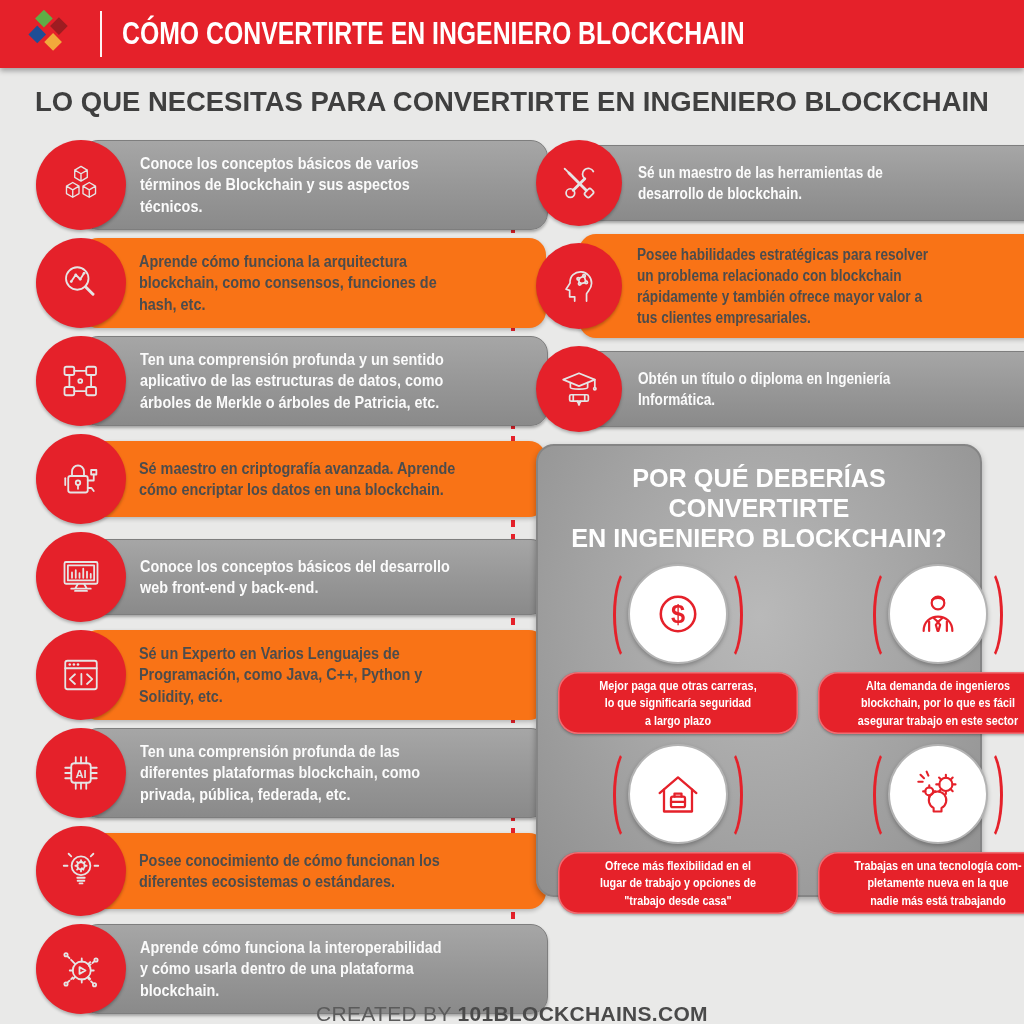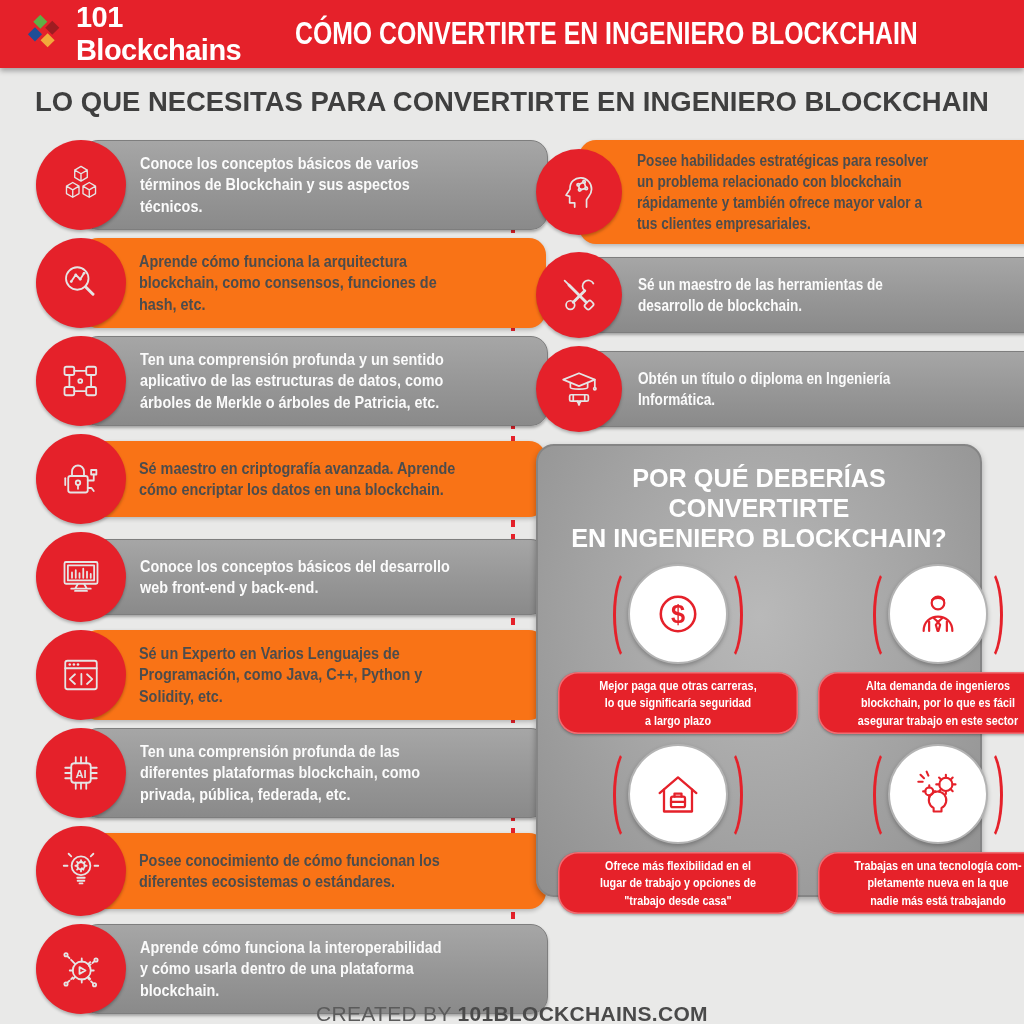--- a/index.html
+++ b/index.html
@@ -79,21 +79,20 @@
 <div class="page">
 
   <div class="header">
     <div class="logo">
       <svg viewBox="0 0 60 60" width="50" height="50">
         <rect x="14" y="4" width="15" height="15" transform="rotate(45 21.5 11.5)" fill="#5fae46"></rect>
         <rect x="32" y="13" width="15" height="15" transform="rotate(45 39.5 20.5)" fill="#9e1c21"></rect>
         <rect x="6" y="23" width="15" height="15" transform="rotate(45 13.5 30.5)" fill="#1f4e96"></rect>
         <rect x="25" y="32" width="15" height="15" transform="rotate(45 32.5 39.5)" fill="#f2a93b"></rect>
       </svg>
-      <span class="brand">101 Blockchains</span>
     </div>
     <div class="header-divider"></div>
     <div class="header-title-wrap">
       <span class="header-title">CÓMO CONVERTIRTE EN INGENIERO BLOCKCHAIN</span>
     </div>
   </div>
 
   <div class="subtitle">LO QUE NECESITAS PARA CONVERTIRTE EN INGENIERO BLOCKCHAIN</div>
 
   <div class="dashed-divider"></div>
@@ -259,52 +258,52 @@
 blockchain.</p>
       </div>
     </div>
   </div>
 
   <div class="col col-right">
 
     <div class="row">
       <div class="icon-circle">
         <svg viewBox="0 0 64 64" width="46" height="46" fill="none" stroke="currentColor" stroke-width="2.4" stroke-linecap="round" stroke-linejoin="round">
-          <path d="M26 53 v-6 h-7 v-9 l-5 -1.5 5.5 -8.5 c-.5 -10 7 -16 15.5 -15.5 8.5 .5 14.5 7.5 14.5 15.5 0 8 -5 10.5 -7 15 v10"></path>
-          <circle cx="31" cy="22" r="1.8"></circle>
-            <circle cx="39" cy="18" r="1.8"></circle>
-            <circle cx="42" cy="27" r="1.8"></circle>
-            <circle cx="33" cy="29" r="1.8"></circle>
-          <path d="M32.6 21.2 l4.8 -2.4 M39.6 19.7 l1.8 5.5 M31.5 23.7 l1 3.5 M34.8 28.6 l5.4 -1.2"></path>
-        </svg>
-      </div>
-      <div class="box white h4">
-        <p>Posee habilidades estratégicas para resolver
-un problema relacionado con blockchain
-rápidamente y también ofrece mayor valor a
-tus clientes empresariales.</p>
-      </div>
-    </div>
-
-    <div class="row">
-      <div class="icon-circle">
-        <svg viewBox="0 0 64 64" width="46" height="46" fill="none" stroke="currentColor" stroke-width="2.4" stroke-linecap="round" stroke-linejoin="round">
           <path d="M52 16 a8 8 0 1 0 -12 10"></path>
           <path d="M40 26 L24 42" stroke-width="4"></path>
           <circle cx="20" cy="46" r="6"></circle>
           <path d="M18 18 L42 42" stroke-width="4"></path>
           <path d="M12 12 l6 6"></path>
           <g transform="rotate(45 46 46)">
               <rect x="41.5" y="40" width="9" height="12" rx="3"></rect>
             </g>
         </svg>
       </div>
       <div class="box gray h2">
         <p>Sé un maestro de las herramientas de
 desarrollo de blockchain.</p>
+      </div>
+    </div>
+
+    <div class="row">
+      <div class="icon-circle">
+        <svg viewBox="0 0 64 64" width="46" height="46" fill="none" stroke="currentColor" stroke-width="2.4" stroke-linecap="round" stroke-linejoin="round">
+          <path d="M26 53 v-6 h-7 v-9 l-5 -1.5 5.5 -8.5 c-.5 -10 7 -16 15.5 -15.5 8.5 .5 14.5 7.5 14.5 15.5 0 8 -5 10.5 -7 15 v10"></path>
+          <circle cx="31" cy="22" r="1.8"></circle>
+            <circle cx="39" cy="18" r="1.8"></circle>
+            <circle cx="42" cy="27" r="1.8"></circle>
+            <circle cx="33" cy="29" r="1.8"></circle>
+          <path d="M32.6 21.2 l4.8 -2.4 M39.6 19.7 l1.8 5.5 M31.5 23.7 l1 3.5 M34.8 28.6 l5.4 -1.2"></path>
+        </svg>
+      </div>
+      <div class="box white h4">
+        <p>Posee habilidades estratégicas para resolver
+un problema relacionado con blockchain
+rápidamente y también ofrece mayor valor a
+tus clientes empresariales.</p>
       </div>
     </div>
 
     <div class="row">
       <div class="icon-circle">
         <svg viewBox="0 0 64 64" width="46" height="46" fill="none" stroke="currentColor" stroke-width="2.4" stroke-linecap="round" stroke-linejoin="round">
           <path d="M32 10 54 19 32 28 10 19 Z"></path>
           <path d="M20 23 v7 c0 3 24 3 24 0 v-7"></path>
           <path d="M54 19 v10"></path>
             <circle cx="54" cy="31.5" r="1.6"></circle>

